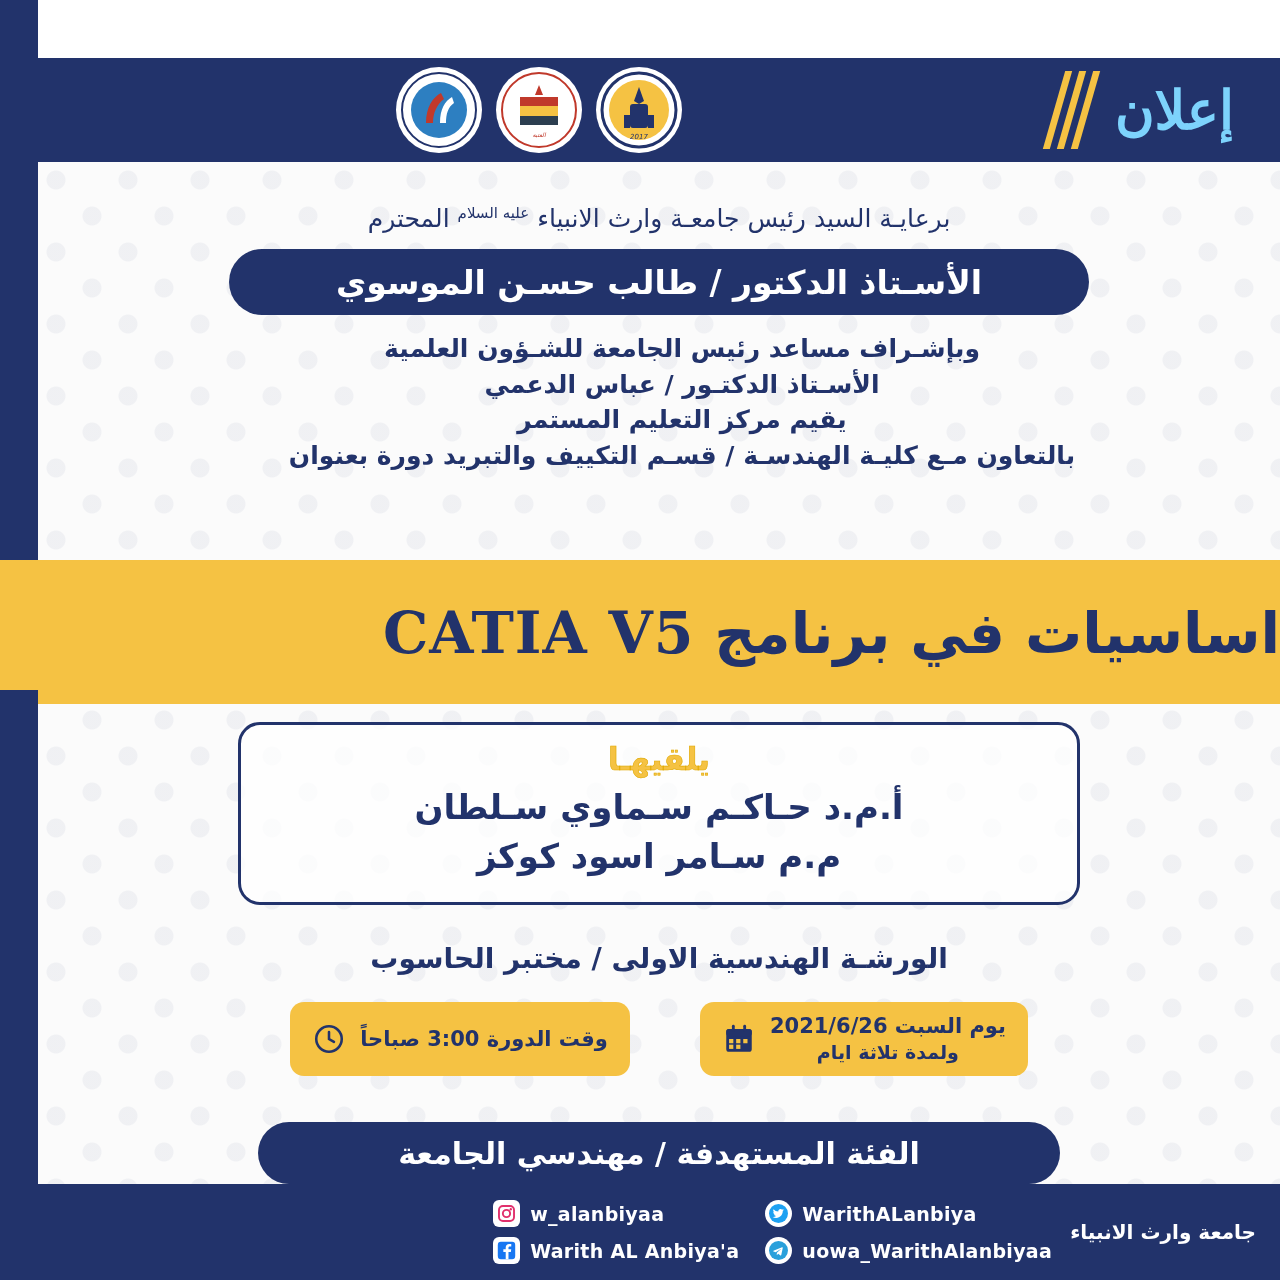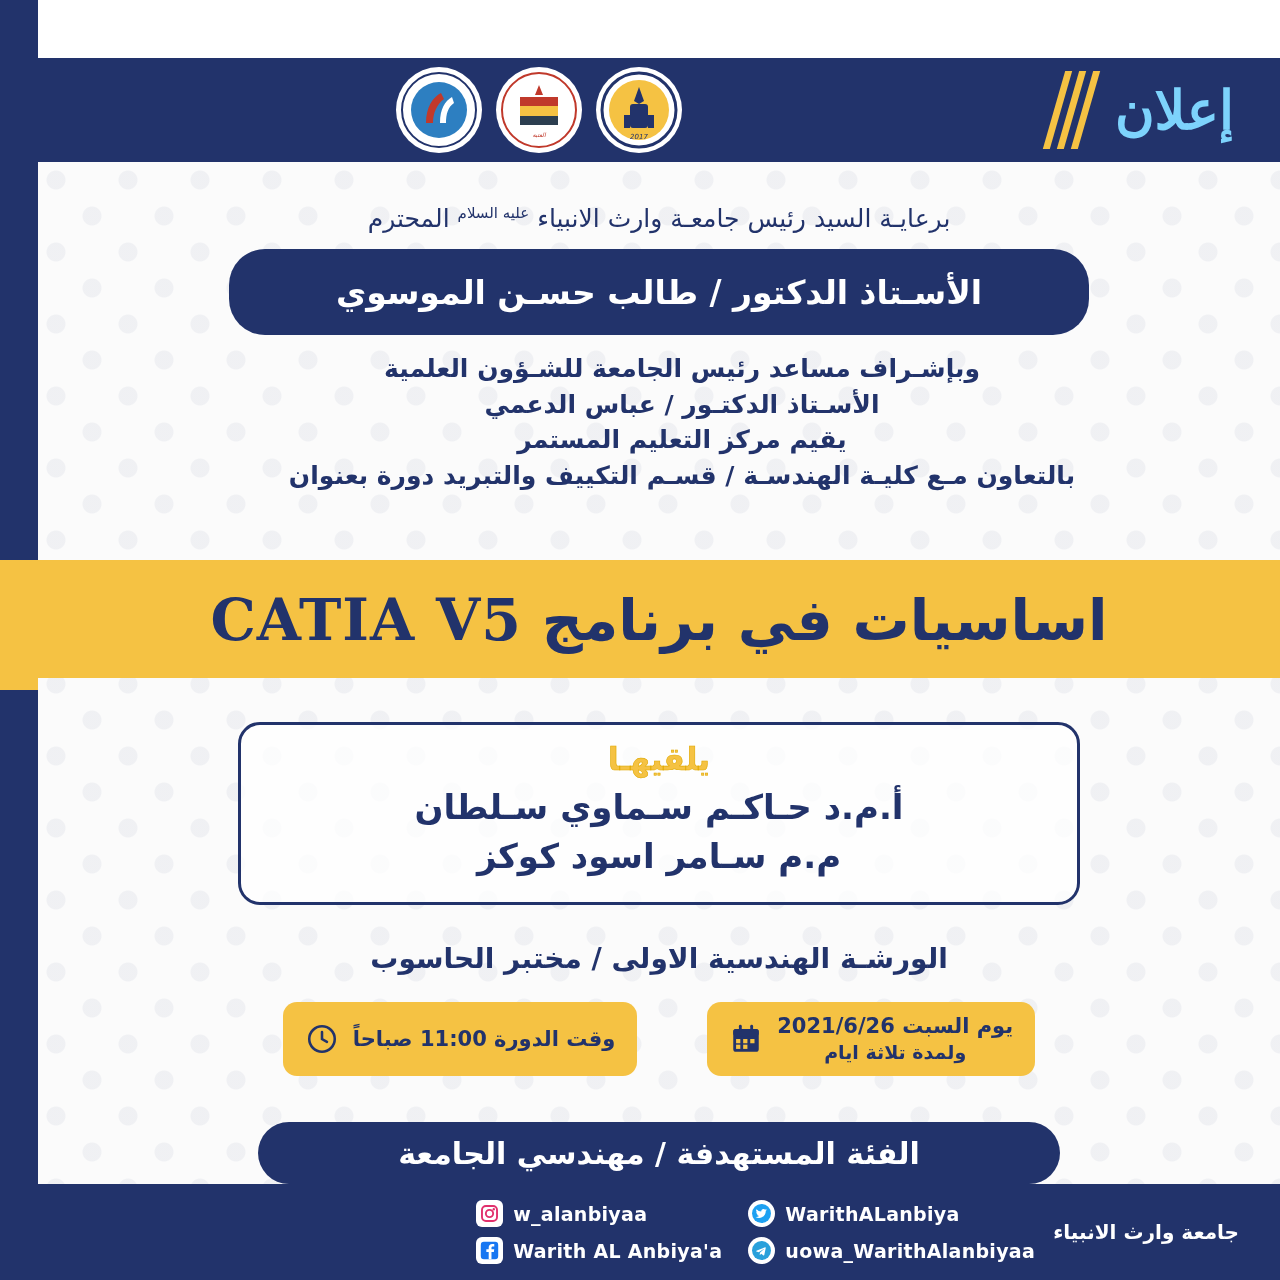--- a/index.html
+++ b/index.html
@@ -78,34 +78,34 @@
     text-align:center;
   }
   .line1{
     margin-top:42px;
     font-size:25px;font-weight:normal;color:#22336b;
     letter-spacing:0px;
   }
   .line1 .small{font-size:15px;vertical-align:super;}
   .pill-navy{
     margin:16px auto 0;
-    width:860px;height:86px;
+    width:860px;height:66px;
     background:#22336b;border-radius:36px;
     color:#ffffff;font-size:33px;font-weight:bold;
     display:flex;align-items:center;justify-content:center;
   }
   .block2{
     margin-top:16px;color:#22336b;font-weight:bold;line-height:1.42;margin-left:46px;
   }
   .block2 div{font-size:25px;}
   
   .gold-band{
-    position:absolute;left:0;right:0;top:398px;height:118px;
+    position:absolute;left:0;right:0;top:398px;height:144px;
     background:#f5c243;
-    display:flex;align-items:center;justify-content:center;
+    display:flex;align-items:center;
   }
   .gold-band .title{
     color:#22336b;font-size:57px;font-weight:bold;
     direction:rtl;
   }
   .gold-band .title .lat{
     font-family:"DejaVu Serif","Liberation Serif",serif;
     letter-spacing:1px;
   }
   
@@ -146,21 +146,21 @@
     background:#22336b;border-radius:32px;
     color:#ffffff;font-size:30px;font-weight:bold;
     display:flex;align-items:center;justify-content:center;
   }
   
   .footer{
     position:absolute;left:0;right:0;bottom:0;height:96px;
     background:#22336b;color:#ffffff;
     display:flex;align-items:center;
     direction:rtl;
-    padding:0 31px 0 0;
+    padding:0 14px 0 0;
   }
   .footer .uni{
     font-size:20px;font-weight:bold;margin-right:10px;white-space:nowrap;
   }
   .foot-cols{
     display:flex;flex-direction:row-reverse;align-items:center;gap:26px;margin-right:18px;
   }
   .foot-col{display:flex;flex-direction:column;gap:10px;}
   .foot-item{
     display:flex;align-items:center;gap:10px;direction:ltr;
@@ -277,21 +277,21 @@
             <rect x="5" y="16" width="3" height="3" fill="#f5c243"></rect>
             <rect x="10" y="16" width="3" height="3" fill="#f5c243"></rect>
             <rect x="7" y="2" width="2" height="5" rx="1" fill="#22336b"></rect>
             <rect x="15" y="2" width="2" height="5" rx="1" fill="#22336b"></rect>
           </svg>
         </div>
       </div>
 
       <div class="chip">
         <div class="txt">
-          <div>وقت الدورة 11:00 صباحاً</div>
+          <div>وقت الدورة 3:00 صباحاً</div>
         </div>
         <div class="ico">
           <svg width="34" height="34" viewBox="0 0 24 24">
             <circle cx="12" cy="12" r="9" fill="none" stroke="#22336b" stroke-width="1.8"></circle>
             <path d="M12 7 V12 L15.5 14" fill="none" stroke="#22336b" stroke-width="1.8" stroke-linecap="round"></path>
           </svg>
         </div>
       </div>
     </div>
 

